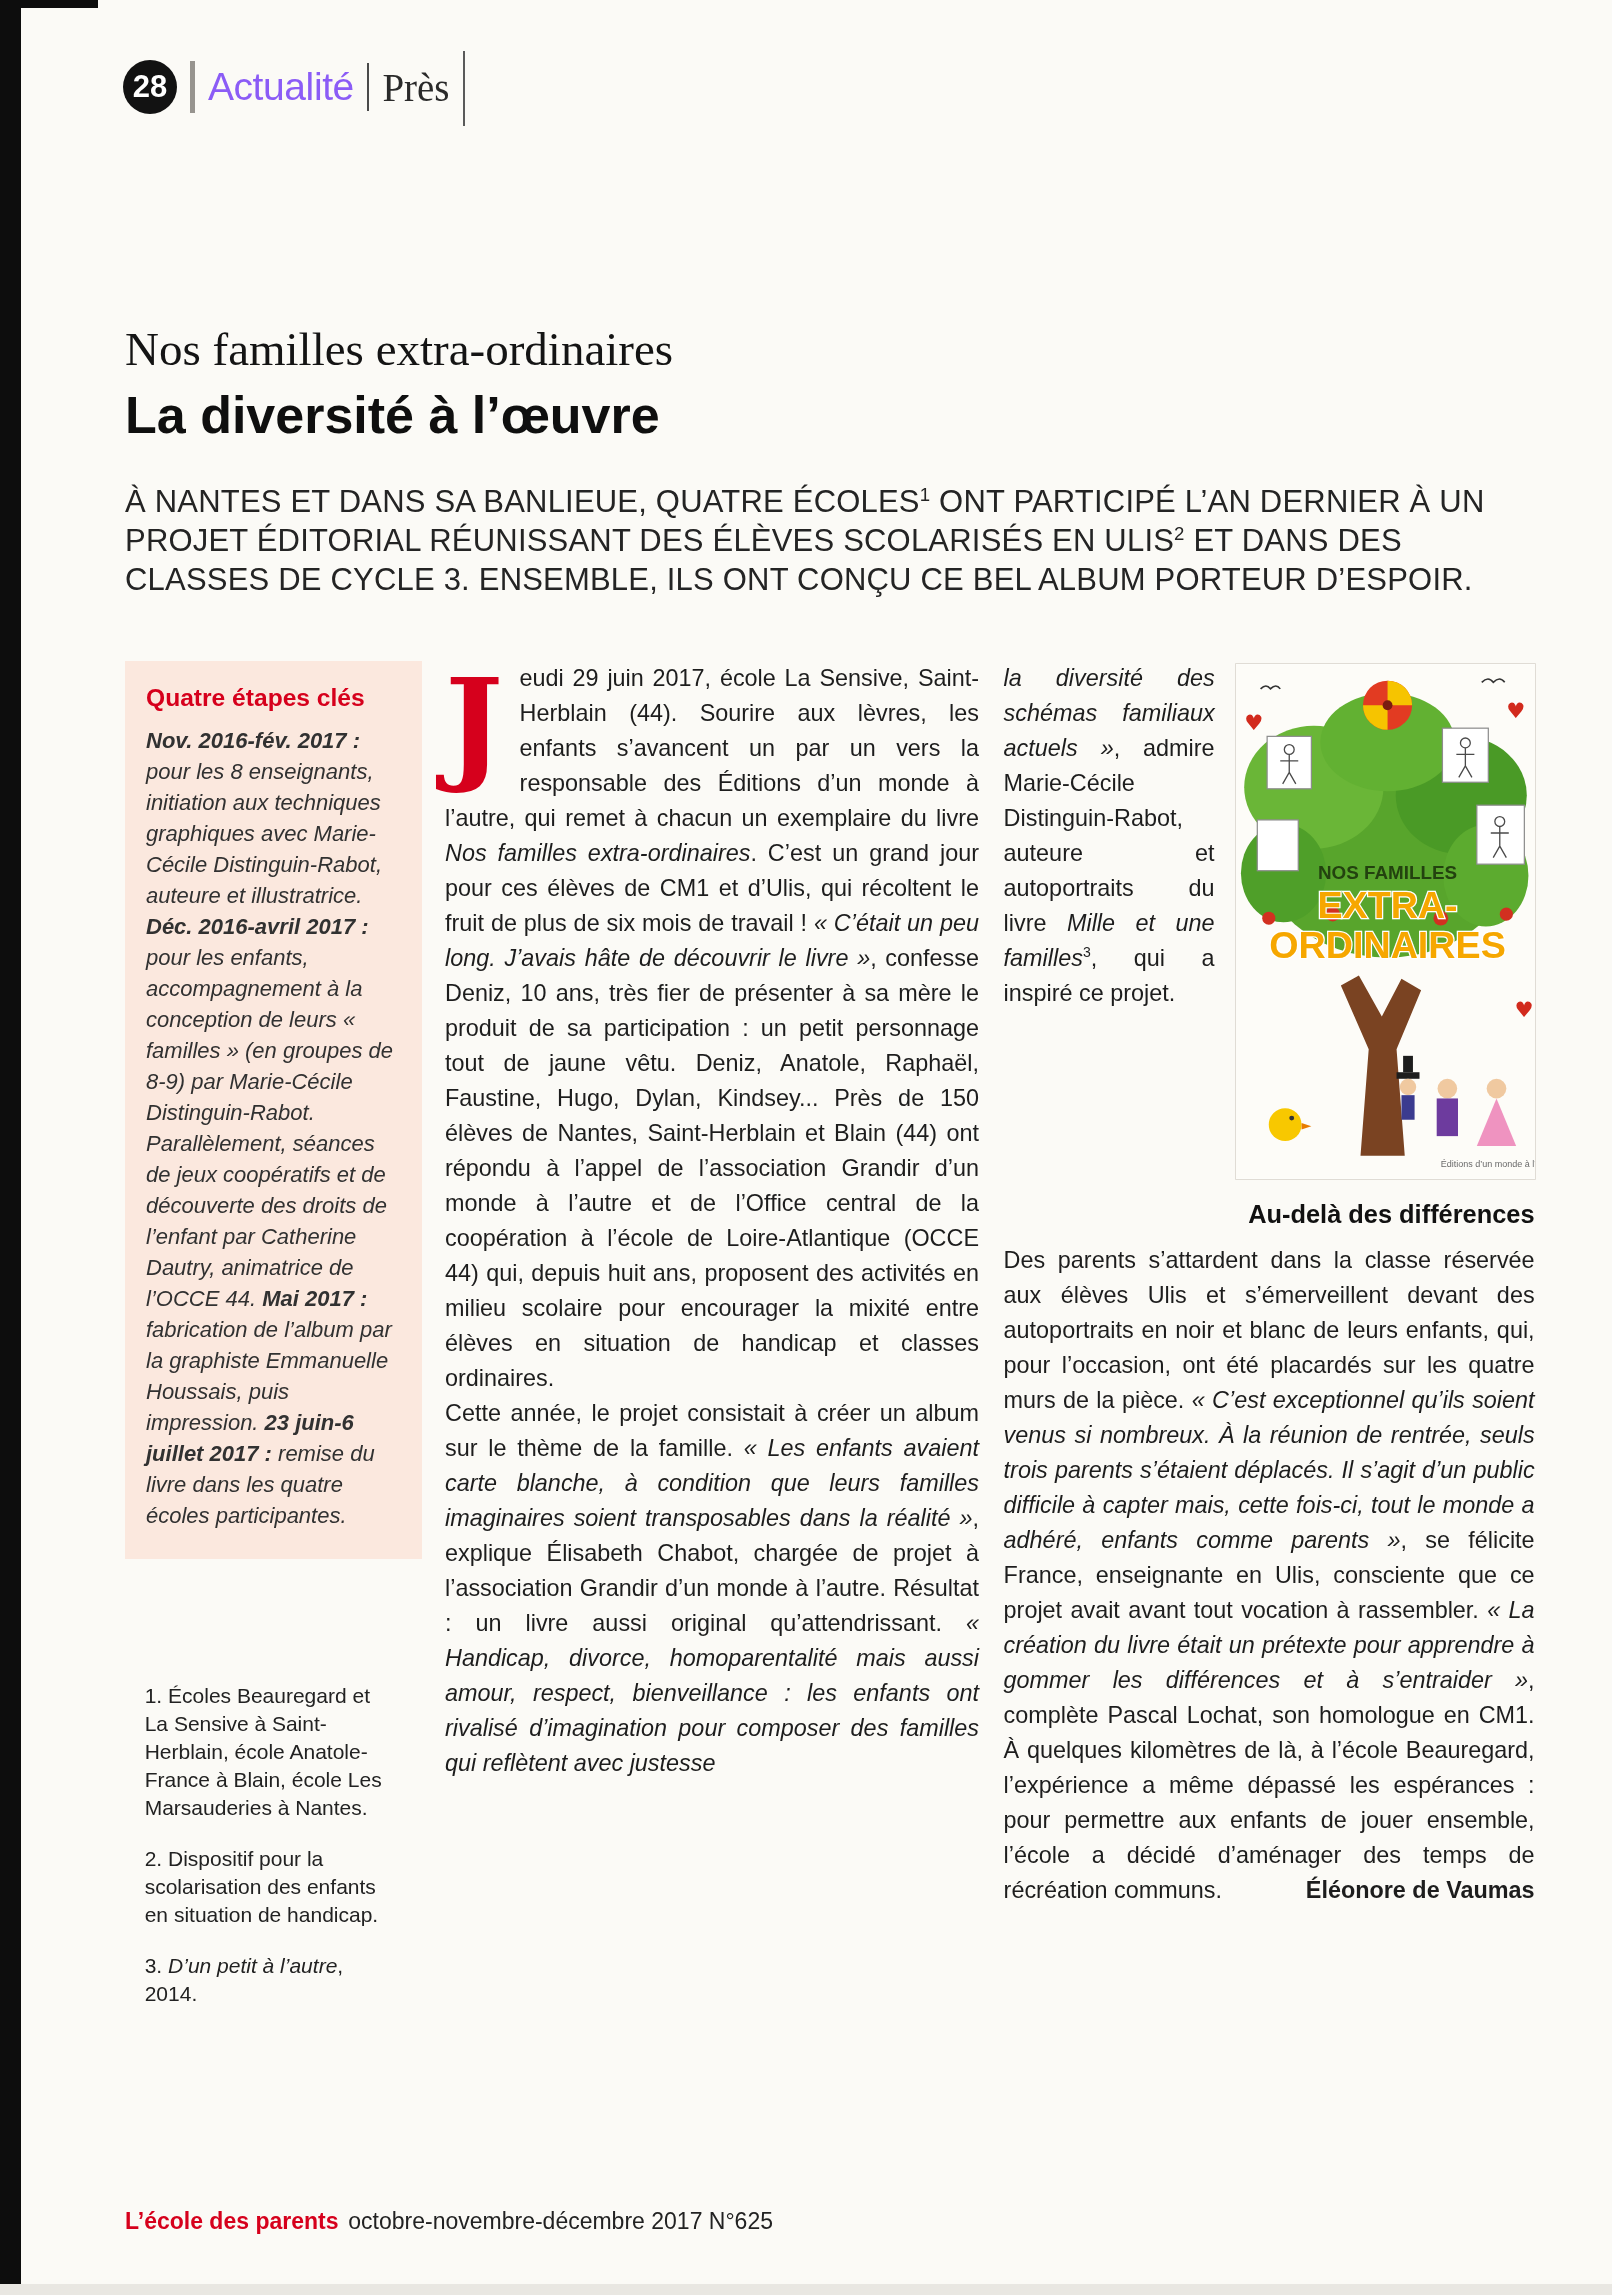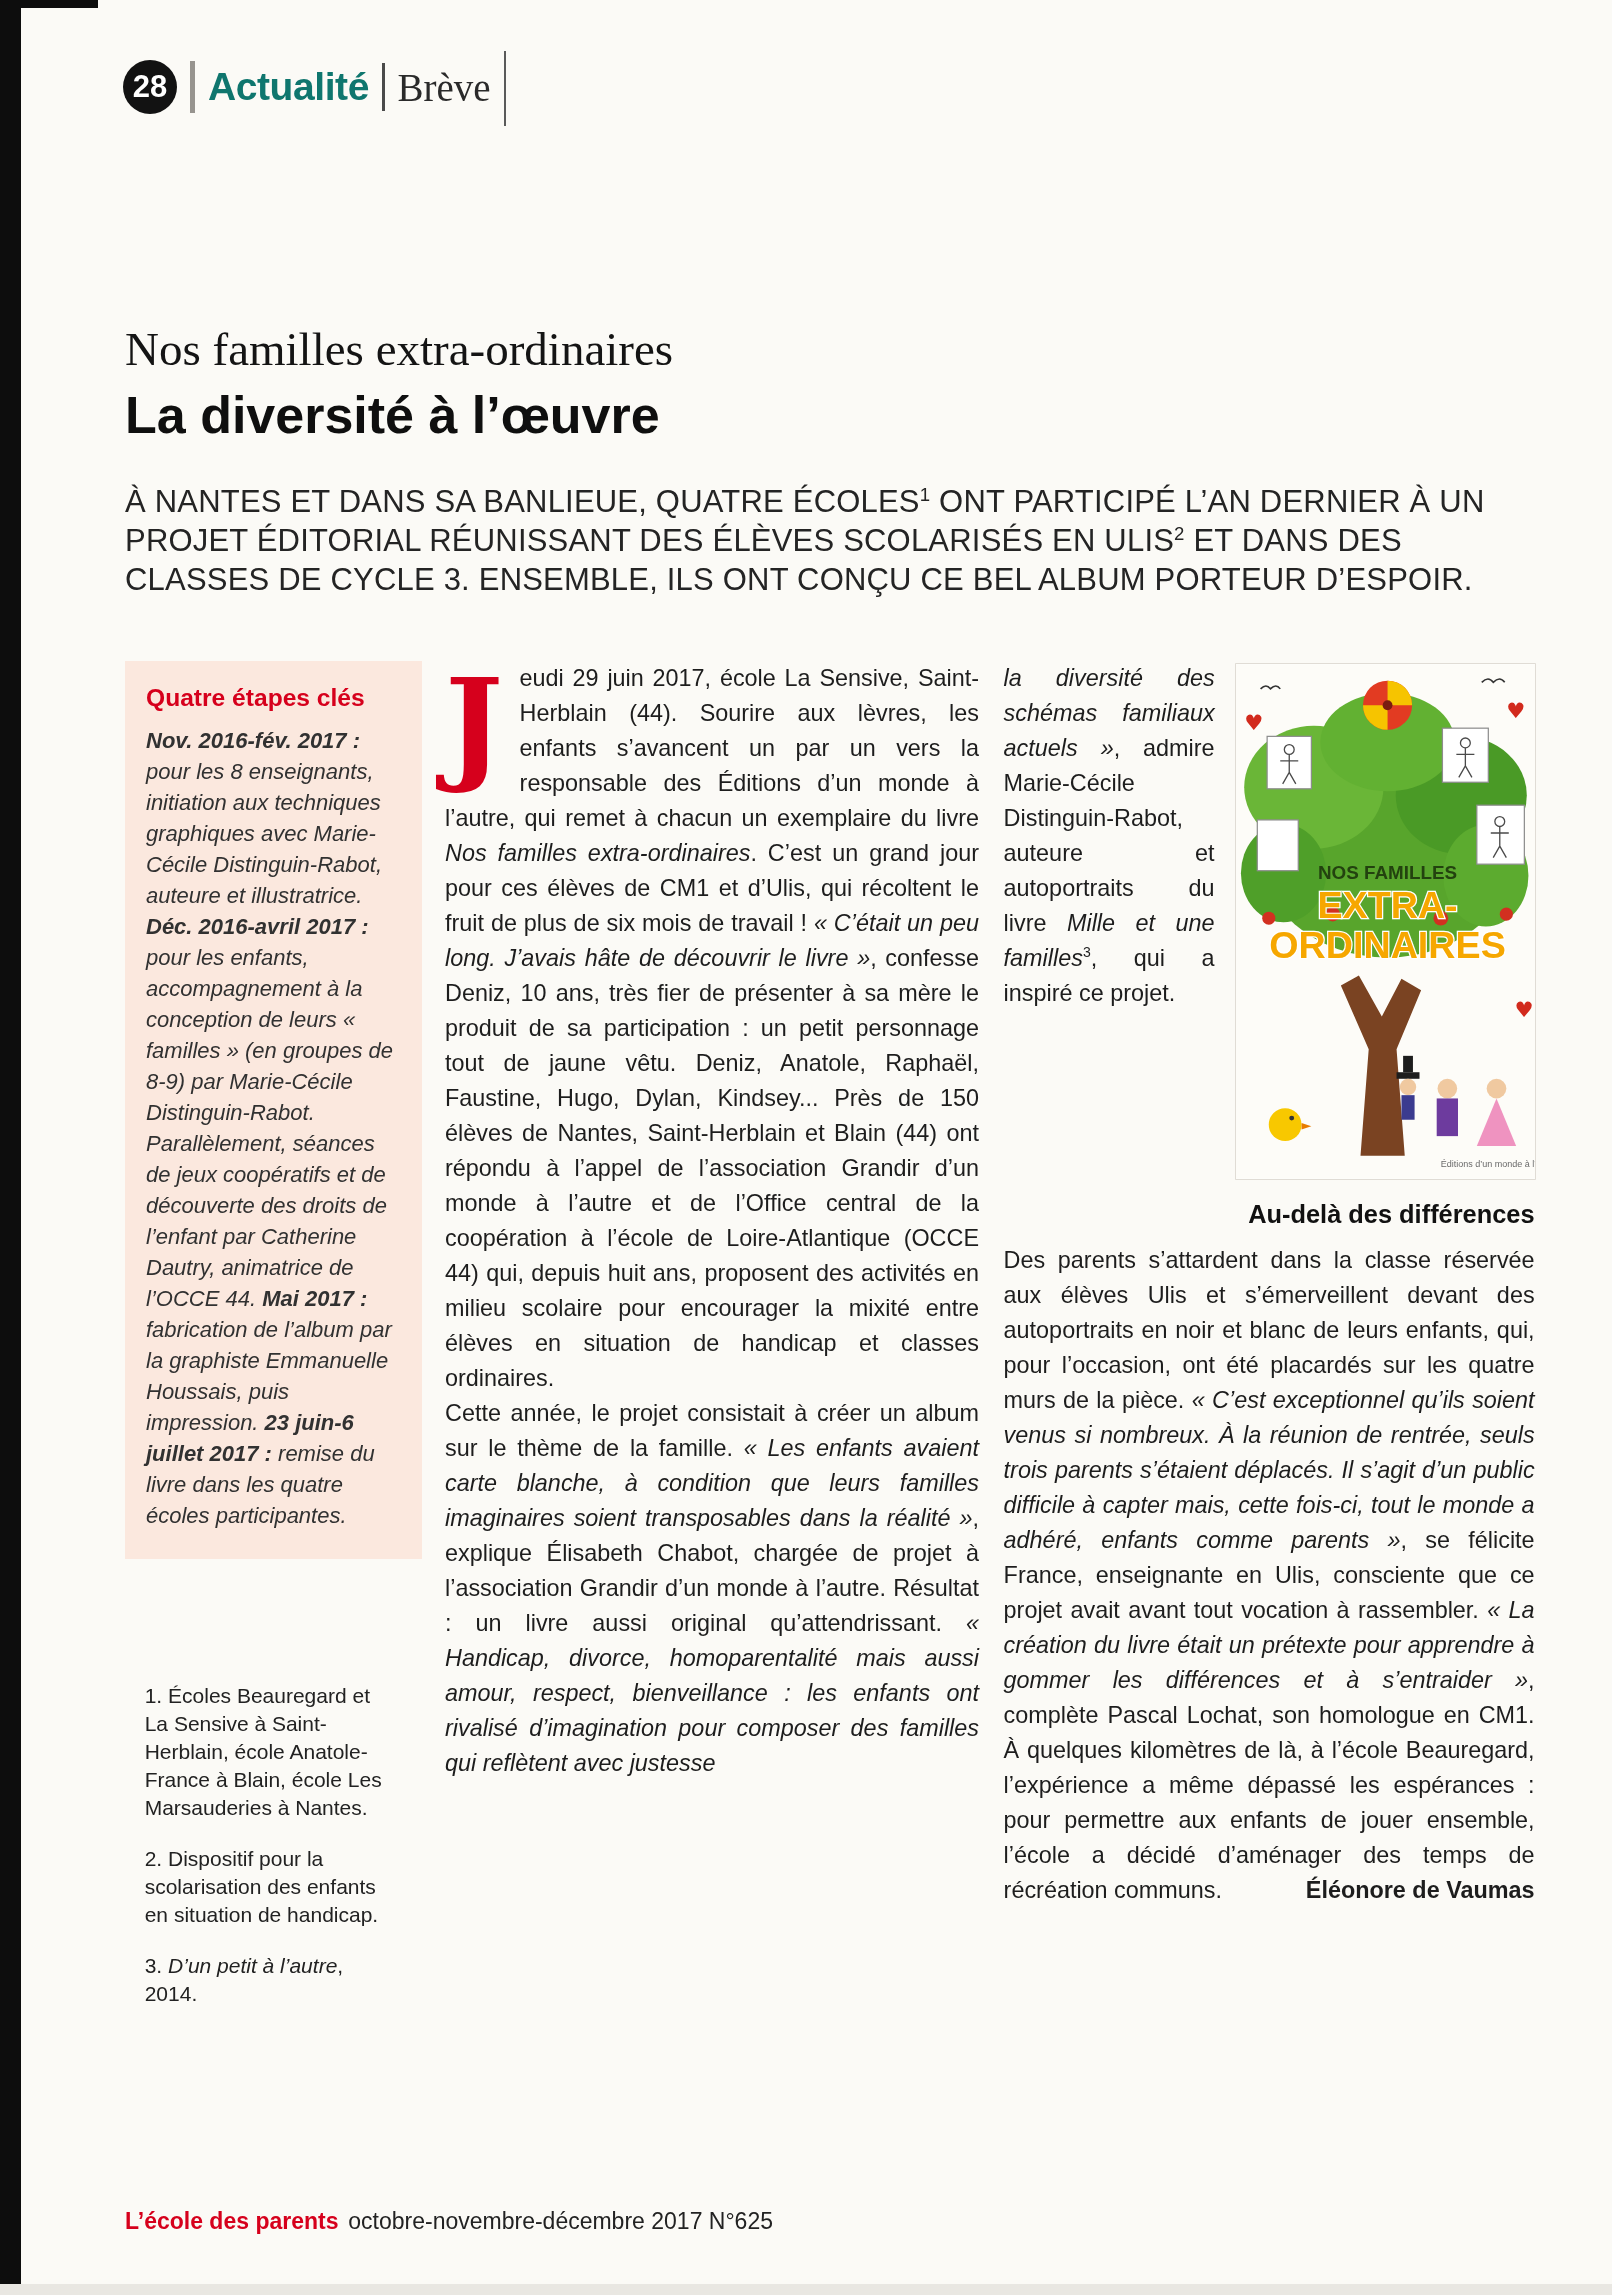--- a/index.html
+++ b/index.html
@@ -12,21 +12,21 @@
   .scan-edge-top{position:absolute;left:0;top:0;width:98px;height:8.2px;background:#0d0d0d;}
   .scan-edge-bottom{position:absolute;left:0;bottom:0;width:100%;height:11.5px;background:#e9e7e2;}
 
   
   .topbar{position:absolute;left:123px;top:49px;display:flex;align-items:center;gap:13px;}
   .page-circle{width:54px;height:54px;border-radius:50%;background:#121212;color:#fff;
     display:flex;align-items:center;justify-content:center;font-weight:bold;font-size:31px;}
   .bar1{width:4.9px;height:52px;background:#97948f;}
   .bar2{width:2.5px;height:48px;background:#4a4a4a;}
   .bar3{width:2.5px;height:75px;background:#5a5a5a;align-self:flex-start;margin-top:1.6px;}
-  .section-red{color:#0f766e;font-weight:bold;font-size:39px;letter-spacing:-0.4px;}
+  .section-red{color:#8b5cf6;font-weight:normal;font-size:39px;letter-spacing:-0.4px;}
   .section-breve{font-family:"Liberation Serif",serif;font-size:39px;color:#2a2a2a;}
 
   
   .title-block{position:absolute;left:125px;top:321px;width:1382px;}
   .kicker{font-family:"Liberation Serif",serif;font-weight:400;font-size:47px;color:#141414;margin:0;line-height:57px;}
   .main-title{font-size:52px;font-weight:bold;color:#0f0f0f;margin:6.6px 0 0 0;line-height:61px;}
   .lead{margin:36px 0 0 0;font-size:31px;line-height:39px;color:#242424;letter-spacing:0.2px;}
   sup{font-size:0.6em;line-height:0;vertical-align:super;}
 
   
@@ -66,21 +66,21 @@
   <div class="scan-edge-top"></div>
   <div class="scan-edge-bottom"></div>
 
   <header class="topbar">
     <div class="page-circle">
       <span>28</span>
     </div>
     <div class="bar1"></div>
     <span class="section-red">Actualité</span>
     <div class="bar2"></div>
-    <span class="section-breve">Brève</span>
+    <span class="section-breve">Près</span>
     <div class="bar3"></div>
   </header>
 
   <section class="title-block">
     <h2 class="kicker">Nos familles extra-ordinaires</h2>
     <h1 class="main-title">La diversité à l’œuvre</h1>
     <p class="lead"><span>À NANTES ET DANS SA BANLIEUE, QUATRE ÉCOLES</span><sup>1</sup><span> ONT PARTICIPÉ L’AN DERNIER À UN PROJET ÉDITORIAL RÉUNISSANT DES ÉLÈVES SCOLARISÉS EN ULIS</span><sup>2</sup><span> ET DANS DES CLASSES DE CYCLE 3. ENSEMBLE, ILS ONT CONÇU CE BEL ALBUM PORTEUR D’ESPOIR.</span></p>
   </section>
 
   <section class="content">

